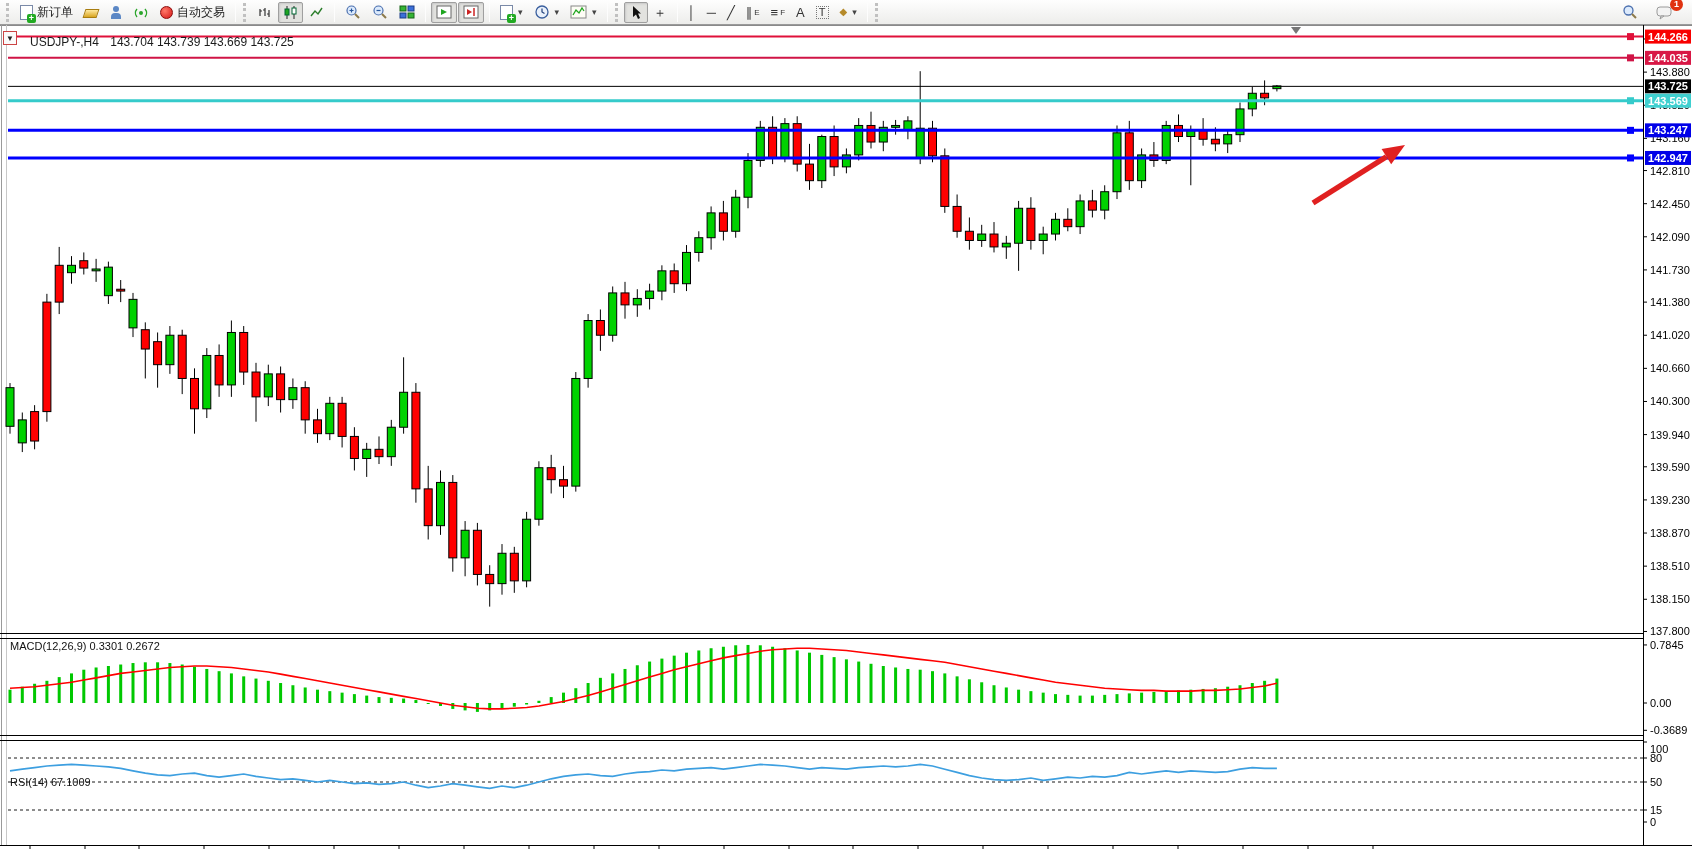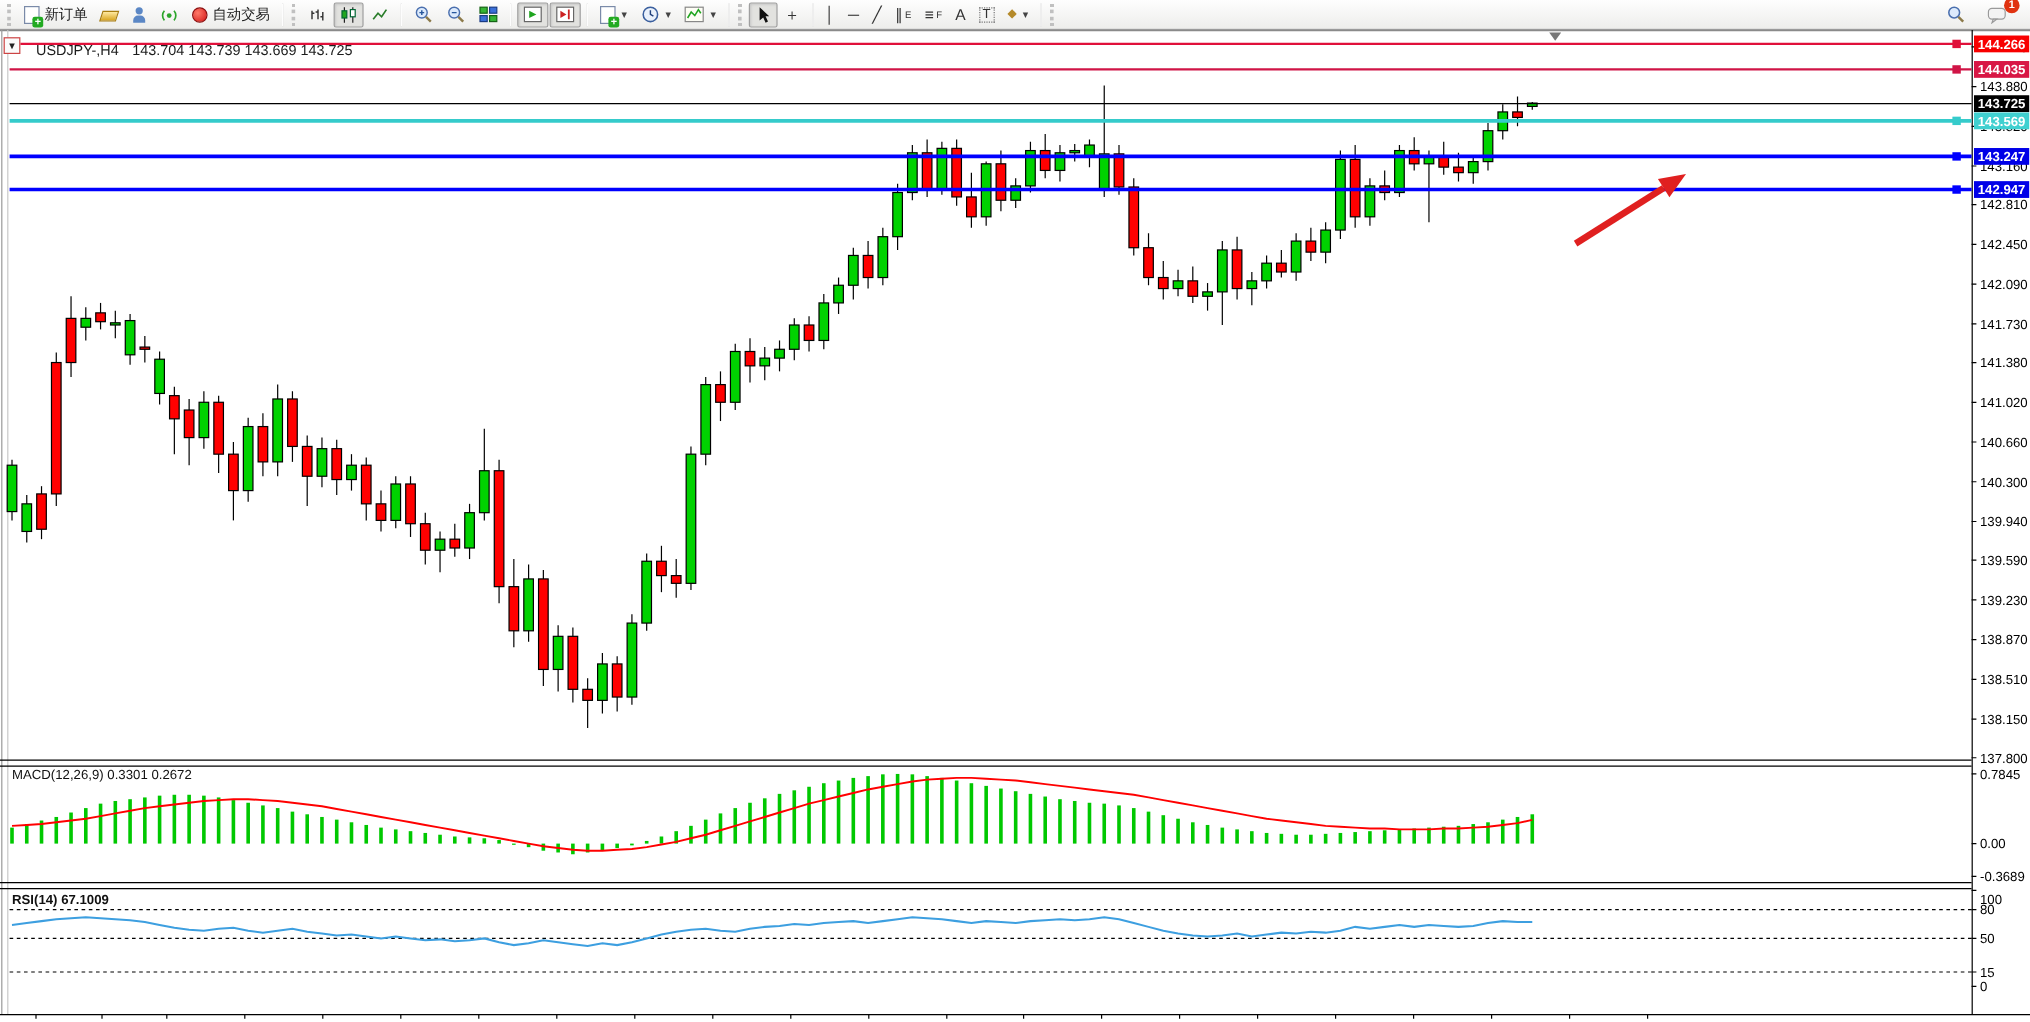--- a/index.html
+++ b/index.html
@@ -714,15 +714,15 @@
     <div class="oneclick">
       <span>▼</span>
     </div>
 
     <div class="chart-title">
       <span class="sym">USDJPY-,H4</span>
       <span>143.704 143.739 143.669 143.725</span>
     </div>
 
     <div class="ind-label" style="top:615px;text-align:center;">MACD(12,26,9) 0.3301 0.2672</div>
-    <div class="ind-label" style="top:719px;font-weight:bold;">RSI(14) 67.1009</div>
+    <div class="ind-label" style="top:751px;">RSI(14) 67.1009</div>
   </div>
 </div>
 
 </body></html>

